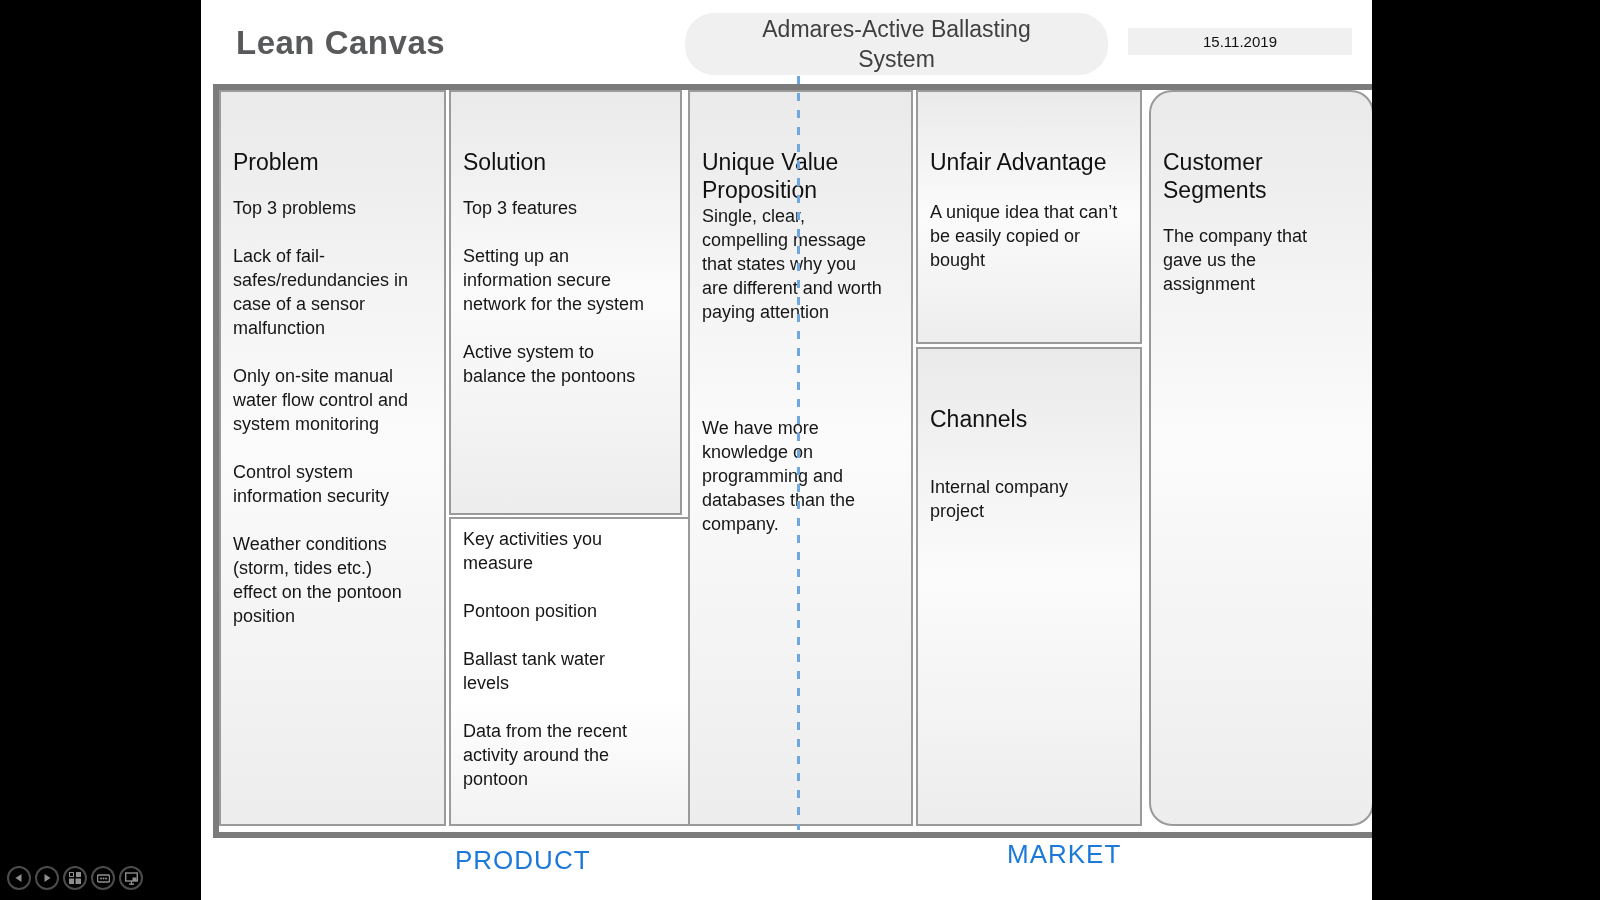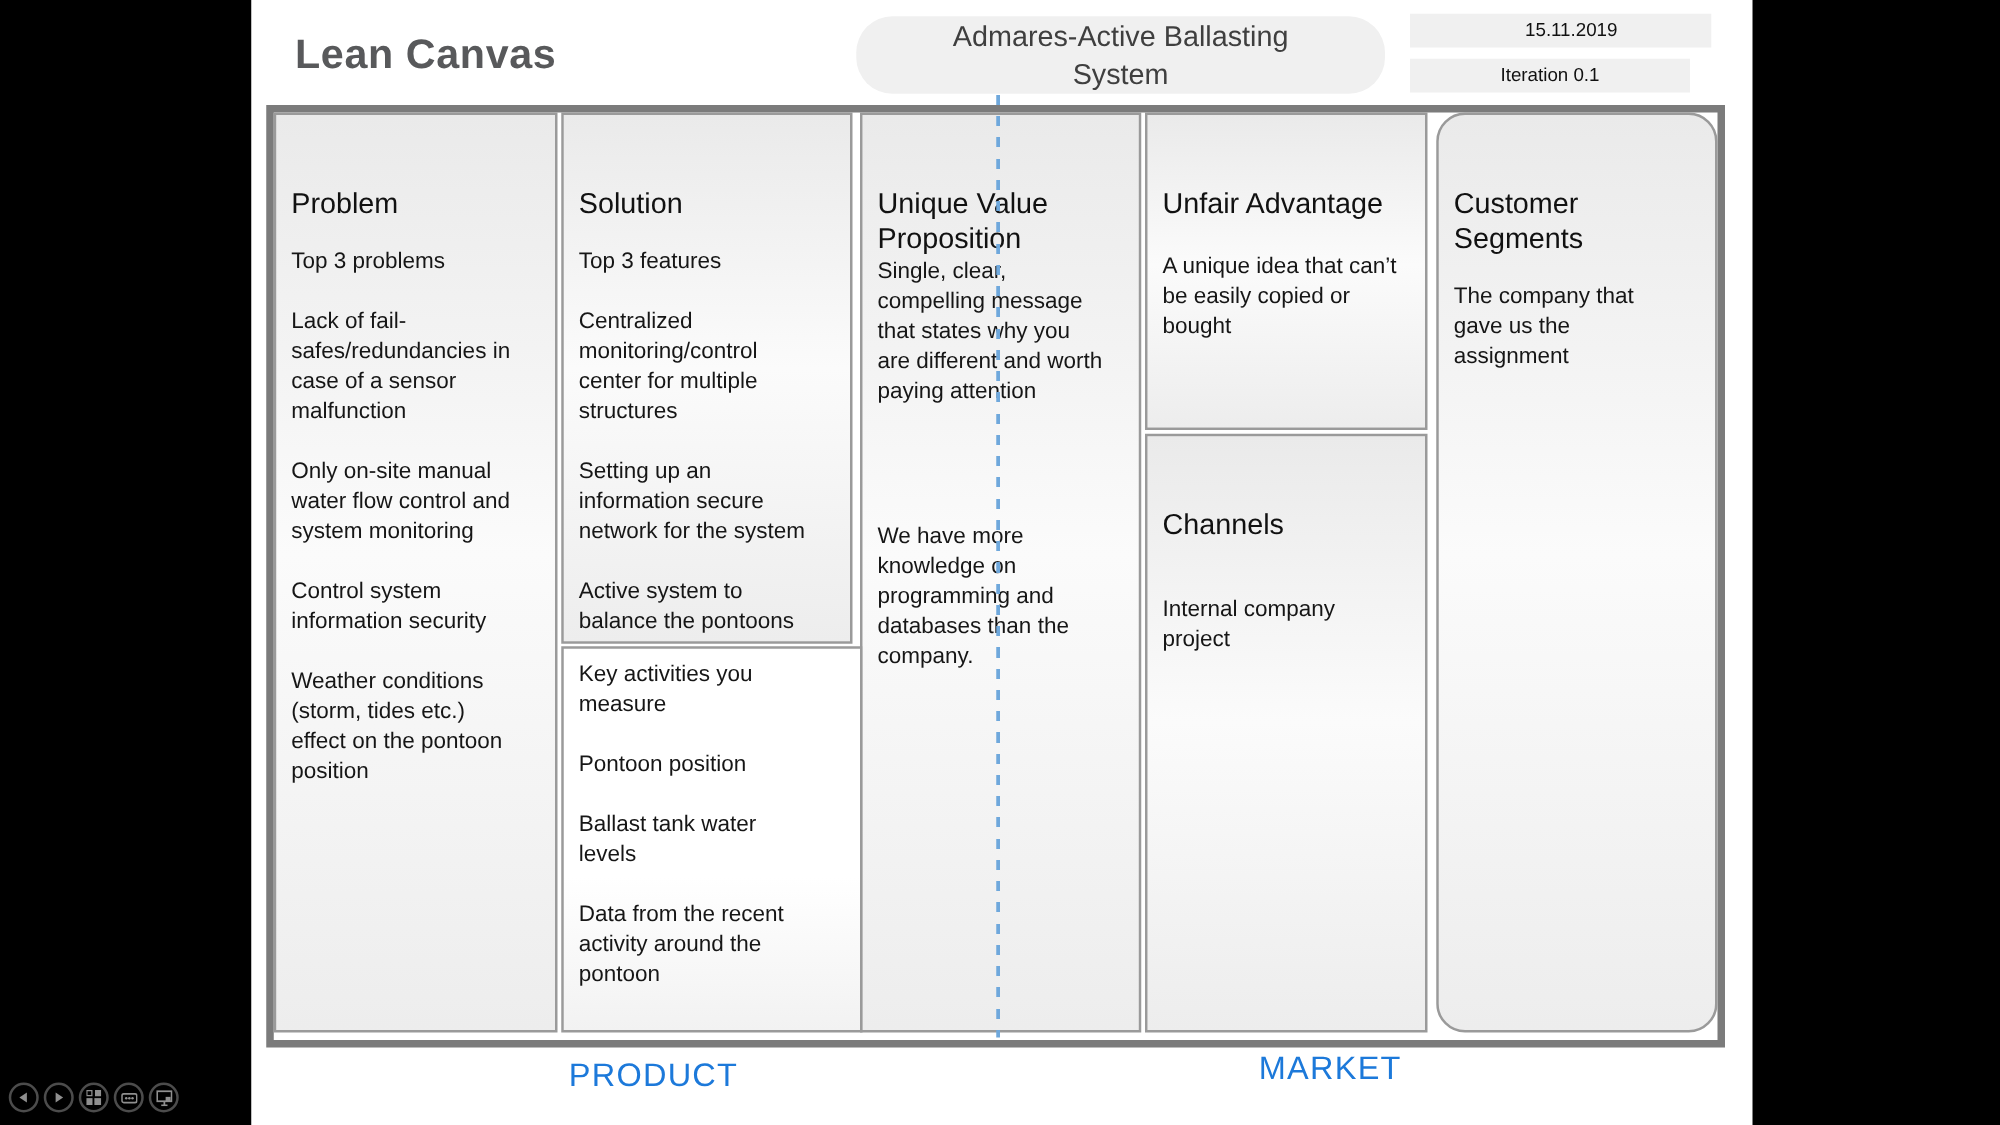--- a/index.html
+++ b/index.html
@@ -1,35 +1,35 @@
 <!DOCTYPE html>
 <html><head>
 <meta charset="utf-8">
 <style>
   html,body{margin:0;padding:0;background:#000;}
   #stage{
-    position:relative;width:1600px;height:900px;background:#000;overflow:hidden;
+    position:relative;width:1372px;height:900px;background:#000;overflow:hidden;
     font-family:"Liberation Sans",sans-serif;color:#161616;text-decoration:underline;
   }
   .slide{position:absolute;left:201px;top:0;width:1201px;height:900px;background:#ffffff;}
 
   .page-title{
     position:absolute;left:236px;top:24px;font-size:33px;font-weight:700;color:#58595b;
     letter-spacing:.5px;
   }
   .header-box{
     position:absolute;left:685px;top:13px;width:423px;height:62px;background:#f0f0f0;
     font-size:23px;line-height:30px;color:#3f3f3f;text-align:center;white-space:pre-line;
     display:flex;align-items:center;justify-content:center;border-radius:29px;
   }
   .date-box,.iter-box{
     position:absolute;left:1128px;width:224px;height:27px;background:#f0f0f0;
     font-size:15px;color:#111;display:flex;align-items:center;justify-content:center;
   }
-  .date-box{top:11px;padding-left:17px;}
+  .date-box{top:28px;}
   .iter-box{top:47px;}
 
   .canvas-frame{
     position:absolute;left:213px;top:84px;width:1167px;height:754px;
     border:6px solid #7b7b7b;box-sizing:border-box;background:#fff;
   }
 
   .box{
     position:absolute;box-sizing:border-box;border:2px solid #9a9a9a;
     background:linear-gradient(180deg,#eaeaea 0%,#fbfbfb 48%,#ededed 100%);
@@ -76,21 +76,20 @@
 
 <div id="stage">
 
   <div class="slide"></div>
 
   <div class="page-title">Lean Canvas</div>
 
   <div class="header-box">Admares-Active Ballasting
 System</div>
   <div class="date-box">15.11.2019</div>
-  <div class="iter-box">Iteration 0.1</div>
 
   <div class="canvas-frame"></div>
 
   <div class="box" id="problem-box">
     <div class="box-heading">Problem</div>
     <p class="para first-gap">Top 3 problems</p>
     <p class="para gap">Lack of fail-
 safes/redundancies in
 case of a sensor
 malfunction</p>
@@ -101,24 +100,20 @@
 information security</p>
     <p class="para gap">Weather conditions
 (storm, tides etc.)
 effect on the pontoon
 position</p>
   </div>
 
   <div class="box" id="solution-box">
     <div class="box-heading">Solution</div>
     <p class="para first-gap">Top 3 features</p>
-    <p class="para gap">Centralized
-monitoring/control
-center for multiple
-structures</p>
     <p class="para gap">Setting up an
 information secure
 network for the system</p>
     <p class="para gap">Active system to
 balance the pontoons</p>
   </div>
 
   <div class="box" id="keymetrics-box">
     <p class="para">Key activities you
 measure</p>

